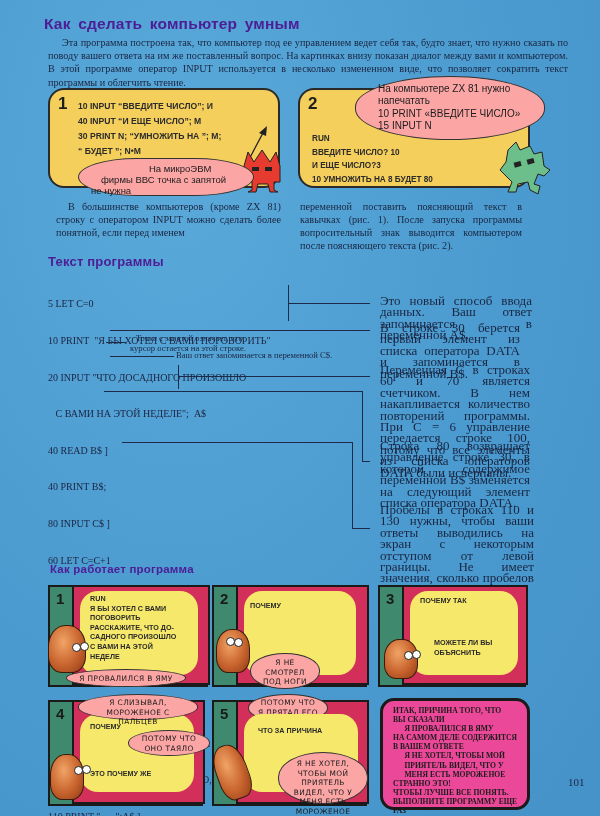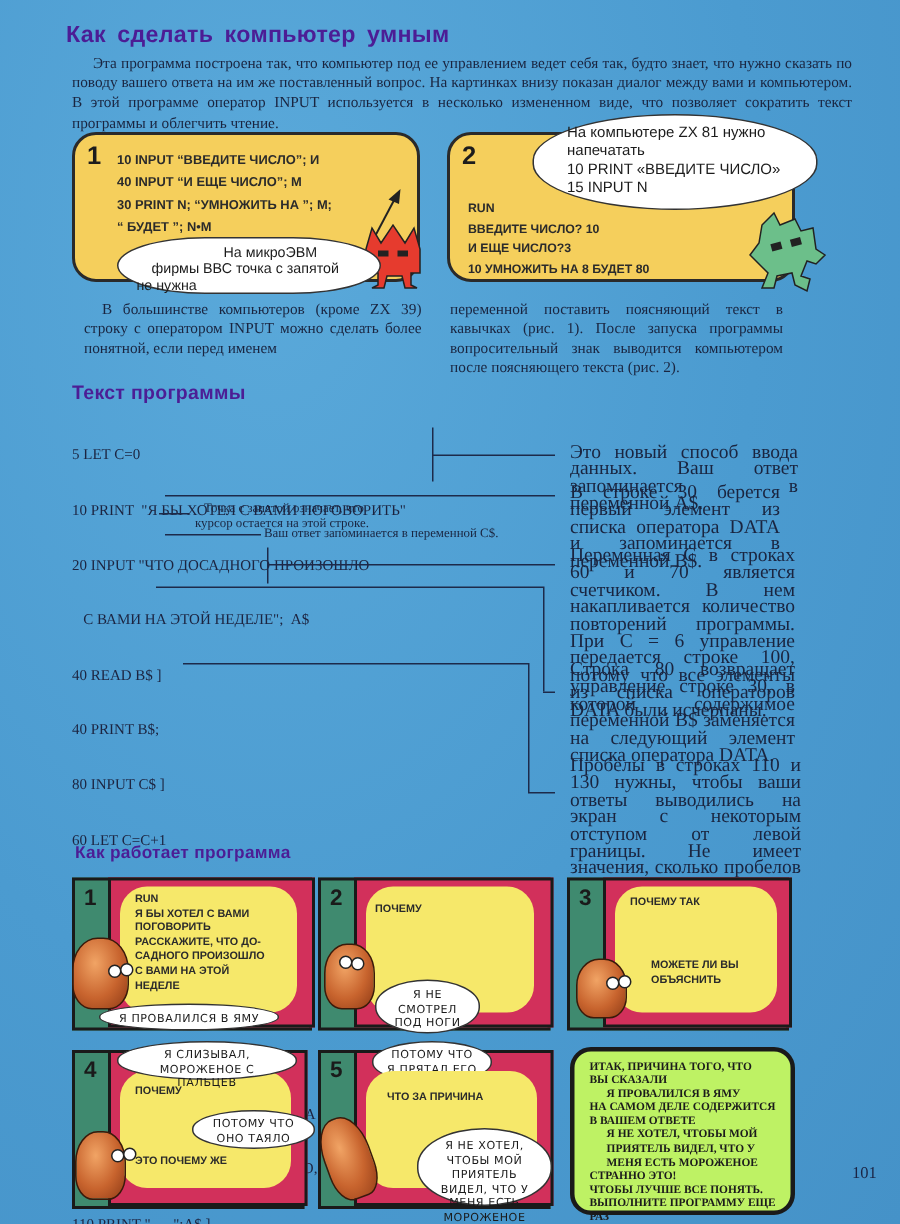--- a/index.html
+++ b/index.html
@@ -29,21 +29,21 @@
     border: 2px solid #2a2a2a;
     border-radius: 16px;
     font-family: "Liberation Sans", sans-serif;
     font-size: 8.6px; font-weight: bold; color: #2b2b2b;
   }
   .panel-num {
     font-family: "Liberation Sans", sans-serif;
     font-weight: bold; font-size: 17px; color: #1c1c1c;
   }
   .cloud {
-    background: #ffffff;
+    background: #fca5a5;
     border: 1.5px solid #333;
     border-radius: 50% / 48%;
     font-family: "Liberation Sans", sans-serif;
     font-size: 9.5px; color: #1c1c1c;
     line-height: 11px;
   }
   .two-col p { font-size: 10.2px; line-height: 13px; text-align: justify; }
   .code {
     font-size: 10px; line-height: 12.2px; color: #1c2440;
     white-space: pre; font-family: "Liberation Serif", serif;
@@ -71,21 +71,21 @@
     background: radial-gradient(ellipse at 40% 35%, #f1a465 0%, #c8642e 55%, #8e3a16 100%);
     border-radius: 45% 45% 35% 35%;
     border: 1.5px solid #3a1a0a;
   }
   .eye {
     background: #fff; border: 1.5px solid #222; border-radius: 50%;
   }
   .comic-num { font-family: "Liberation Sans", sans-serif; font-weight: bold; font-size: 15px; color: #1a1a1a; }
   .hand-txt { font-family: "DejaVu Sans", sans-serif; font-size: 7.4px; line-height: 9.5px; text-align: center; color: #1a1a1a; letter-spacing: 0.4px; }
   .final-screen {
-    background: #bef264;
+    background: #ec4899;
     border: 3px solid #1a1a1a;
     border-radius: 14px;
     font-family: "Liberation Serif", serif;
     font-size: 7.6px; line-height: 9.1px; color: #1b1b1b; font-weight: bold;
     white-space: pre;
   }
   .page-num { font-size: 11px; color: #1b2444; }
 </style>
 </head>
 <body>
@@ -135,21 +135,21 @@
   <div>15 INPUT N</div>
 </div>
 
 <svg class="abs" style="left:498px; top:140px;" width="54" height="56">
   <polygon points="10,10 18,2 22,10 32,6 36,14 44,12 46,26 52,30 46,36 40,34 36,44 42,46 40,54 32,50 30,42 20,44 18,52 10,52 14,42 8,36 2,30 8,22" fill="#6cbf8a" stroke="#222" stroke-width="1"></polygon>
   <rect x="16" y="22" width="7" height="5" fill="#222" transform="rotate(-15 19 24)"></rect>
   <rect x="29" y="19" width="7" height="5" fill="#222" transform="rotate(-15 32 21)"></rect>
 </svg>
 
 <div class="abs two-col" style="left:56px; top:200px; width:225px;">
-  <p style="text-indent:12px;">В большинстве компьютеров (кроме ZX 39) строку с оператором INPUT можно сделать более понятной, если перед именем</p>
+  <p style="text-indent:12px;">В большинстве компьютеров (кроме ZX 81) строку с оператором INPUT можно сделать более понятной, если перед именем</p>
 </div>
 <div class="abs two-col" style="left:300px; top:200px; width:222px;">
   <p>переменной поставить поясняющий текст в кавычках (рис. 1). После запуска программы вопросительный знак выводится компьютером после поясняющего текста (рис. 2).</p>
 </div>
 
 <h2 class="abs" style="left:48px; top:254px; font-size:13px;">Текст программы</h2>
 <div class="abs code" style="left:48px; top:274px;">
   <div>5 LET C=0</div>
   <div>10 PRINT  "Я БЫ ХОТЕЛ С ВАМИ ПОГОВОРИТЬ"</div>
   <div>20 INPUT "ЧТО ДОСАДНОГО ПРОИЗОШЛО</div>
@@ -253,21 +253,21 @@
   <div class="abs comic-num" style="left:6px; top:3px;">4</div>
   <div class="abs tv" style="left:22px; top:-2px; width:133px; height:104px;"></div>
   <div class="abs screen" style="left:30px; top:12px; width:114px; height:78px; padding:8px 0 0 10px; line-height:9.8px;">
     <div>ПОЧЕМУ</div>
     <div>&nbsp;</div>
     <div>&nbsp;</div>
     <div>&nbsp;</div>
     <div style="padding-top:8px;">ЭТО ПОЧЕМУ ЖЕ</div>
   </div>
   <div class="abs cloud hand-txt" style="left:28px; top:-8px; width:120px; height:26px; padding:3px 10px 0;">Я СЛИЗЫВАЛ, МОРОЖЕНОЕ С ПАЛЬЦЕВ</div>
-  <div class="abs cloud hand-txt" style="left:78px; top:38px; width:82px; height:26px; padding:3px 8px 0;">ПОТОМУ ЧТО ОНО ТАЯЛО</div>
+  <div class="abs cloud hand-txt" style="left:78px; top:28px; width:82px; height:26px; padding:3px 8px 0;">ПОТОМУ ЧТО ОНО ТАЯЛО</div>
   <div class="abs robot-head" style="left:0px; top:52px; width:34px; height:46px;"></div>
   <div class="abs eye" style="left:24px; top:64px; width:9px; height:9px;"></div>
   <div class="abs eye" style="left:32px; top:63px; width:9px; height:9px;"></div>
 </div>
 
 <div class="abs frame" style="left:212px; top:700px; width:155px; height:106px;">
   <div class="abs comic-num" style="left:6px; top:3px;">5</div>
   <div class="abs tv" style="left:22px; top:-2px; width:133px; height:104px;"></div>
   <div class="abs cloud hand-txt" style="left:34px; top:-8px; width:80px; height:28px; padding:3px 8px 0;">ПОТОМУ ЧТО Я ПРЯТАЛ ЕГО</div>
   <div class="abs screen" style="left:30px; top:12px; width:114px; height:78px; padding:12px 0 0 14px;">

